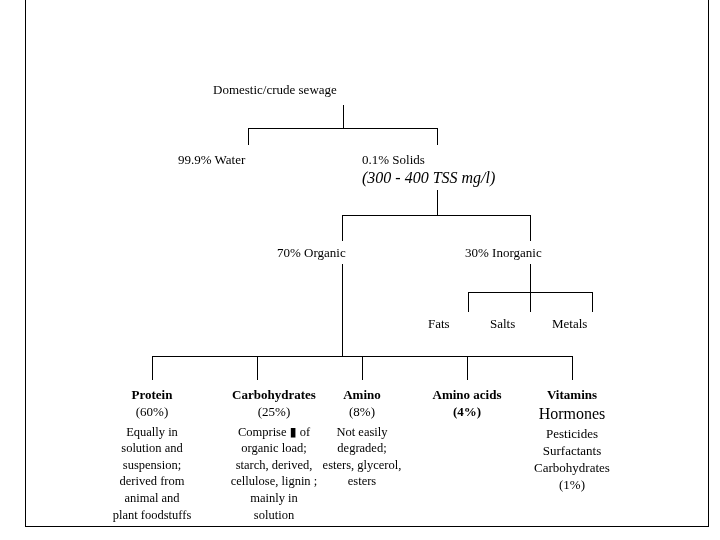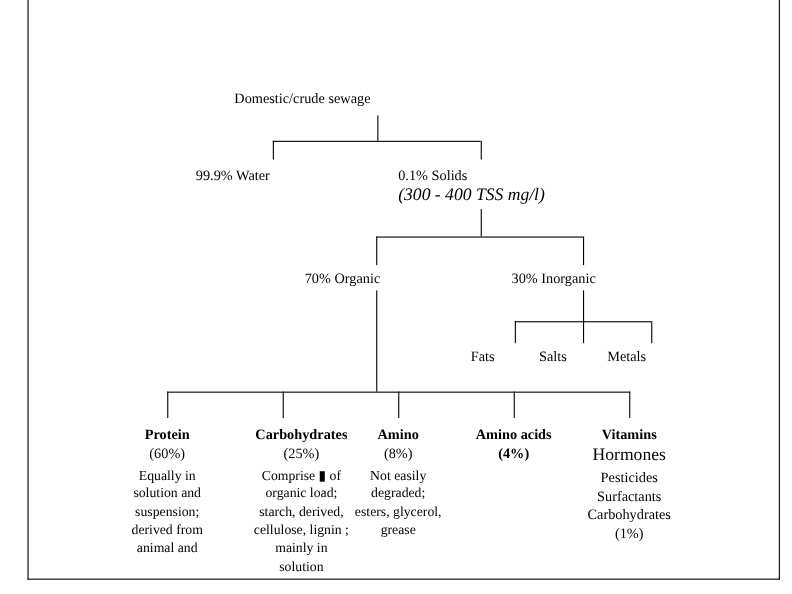--- a/index.html
+++ b/index.html
@@ -163,20 +163,21 @@
 
   <div class="col" style="left:100px; top:386px; width:104px;">
     <span class="head">Protein</span>
     <span class="pct">(60%)</span>
     <span class="body">
       <span class="line">Equally in</span>
       <span class="line">solution and</span>
       <span class="line">suspension;</span>
       <span class="line">derived from</span>
       <span class="line">animal and</span>
+      <span class="line">plant foodstuffs</span>
     </span>
   </div>
 
   <div class="col" style="left:222px; top:386px; width:104px;">
     <span class="head">Carbohydrates</span>
     <span class="pct">(25%)</span>
     <span class="body">
       <span class="line">Comprise ▮ of</span>
       <span class="line">organic load;</span>
       <span class="line">starch, derived,</span>
@@ -186,21 +187,21 @@
     </span>
   </div>
 
   <div class="col" style="left:310px; top:386px; width:104px;">
     <span class="head">Amino</span>
     <span class="pct">(8%)</span>
     <span class="body">
       <span class="line">Not easily</span>
       <span class="line">degraded;</span>
       <span class="line">esters, glycerol,</span>
-      <span class="line">grease</span>
+      <span class="line">esters</span>
     </span>
   </div>
 
   <div class="col" style="left:415px; top:386px; width:104px;">
     <span class="head">Amino acids</span>
     <span class="pct bold">(4%)</span>
   </div>
 
   <div class="col" style="left:520px; top:386px; width:104px;">
     <span class="head">Vitamins</span>

